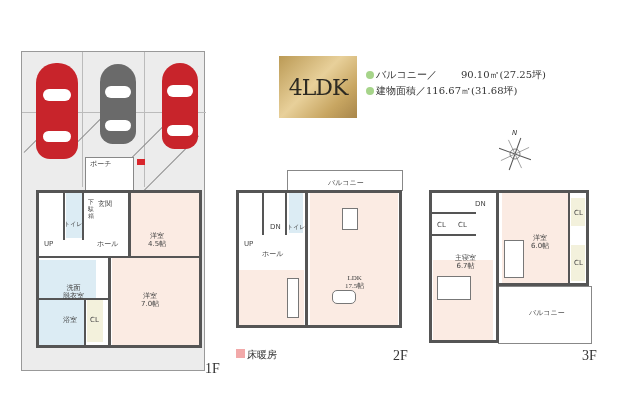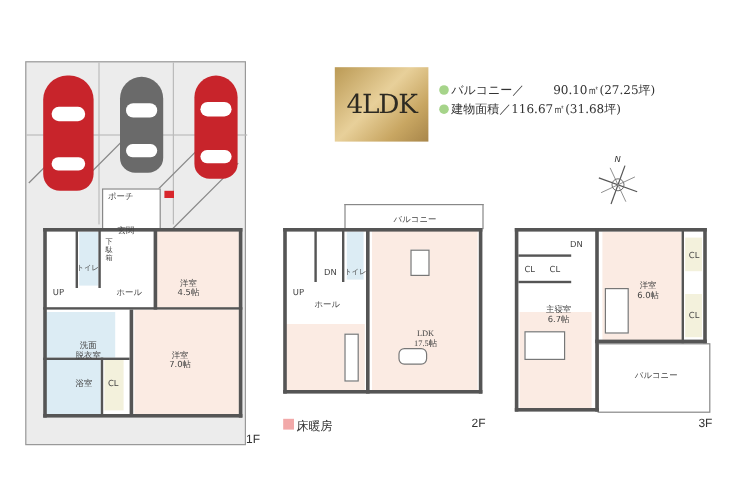--- a/index.html
+++ b/index.html
@@ -1,21 +1,21 @@
 <!DOCTYPE html>
 <html><head>
 <meta charset="utf-8">
 <style>
   html,body{margin:0;padding:0;background:#fff;}
   body{width:620px;height:406px;position:relative;overflow:hidden;font-family:"DejaVu Sans",sans-serif;color:#333;}
   .abs{position:absolute;}
   .wall{position:absolute;background:#555;}
   .thin{position:absolute;background:#888;}
   .lbl{position:absolute;font-size:7px;color:#444;line-height:8px;text-align:center;white-space:nowrap;}
-  .floorlbl{position:absolute;font-family:Liberation Sans, sans-serif;font-size:10px;color:#333;}
+  .floorlbl{position:absolute;font-family:Liberation Serif, serif;font-size:14px;color:#333;}
   .room{position:absolute;}
   .warm{background:#fbebe3;}
   .wet{background:#dcecf4;}
   .cl{background:#f3f1dc;}
   .cell{position:absolute;border:1px solid #777;background:#fff;box-sizing:border-box;}
   .badge{position:absolute;left:279px;top:56px;width:78px;height:62px;
          background:linear-gradient(135deg,#bb9a55 0%,#e8d09a 45%,#c8a662 75%,#a8864a 100%);
          display:flex;align-items:center;justify-content:center;}
   .badge span{font-family:"DejaVu Serif",serif;font-size:22px;color:#2d2a22;letter-spacing:-1px;}
   .area{position:absolute;left:366px;font-family:"DejaVu Serif",serif;font-size:10px;color:#333;white-space:nowrap;}
@@ -83,21 +83,21 @@
   <div class="wall" style="left:36px;top:190px;width:3px;height:158px;"></div>
   <div class="wall" style="left:199px;top:190px;width:3px;height:158px;"></div>
   <div class="wall" style="left:128px;top:190px;width:3px;height:68px;"></div>
   <div class="wall" style="left:36px;top:256px;width:166px;height:2px;"></div>
   <div class="wall" style="left:108px;top:258px;width:3px;height:88px;"></div>
   <div class="wall" style="left:36px;top:298px;width:72px;height:2px;"></div>
   <div class="wall" style="left:84px;top:298px;width:2px;height:48px;"></div>
   <div class="wall" style="left:63px;top:190px;width:2px;height:50px;"></div>
   <div class="wall" style="left:82px;top:190px;width:2px;height:50px;"></div>
 
-  <span class="lbl" style="left:98px;top:188px;">玄関</span>
+  <span class="lbl" style="left:98px;top:200px;font-family:Liberation Mono, monospace;">玄関</span>
   <span class="lbl" style="left:88px;top:198px;width:6px;white-space:normal;line-height:7px;font-size:6px">下駄箱</span>
   <span class="lbl" style="left:64px;top:220px;font-size:6px">トイレ</span>
   <span class="lbl" style="left:97px;top:240px;">ホール</span>
   <span class="lbl" style="left:44px;top:240px;">UP</span>
   <div class="lbl" style="left:148px;top:232px;"><span>洋室</span><br><span>4.5帖</span></div>
   <div class="lbl" style="left:141px;top:292px;"><span>洋室</span><br><span>7.0帖</span></div>
   <div class="lbl" style="left:63px;top:272px;margin-top:12px;"><span>洗面</span><br><span>脱衣室</span></div>
   <span class="lbl" style="left:63px;top:316px;">浴室</span>
   <span class="lbl" style="left:90px;top:316px;">CL</span>
 

